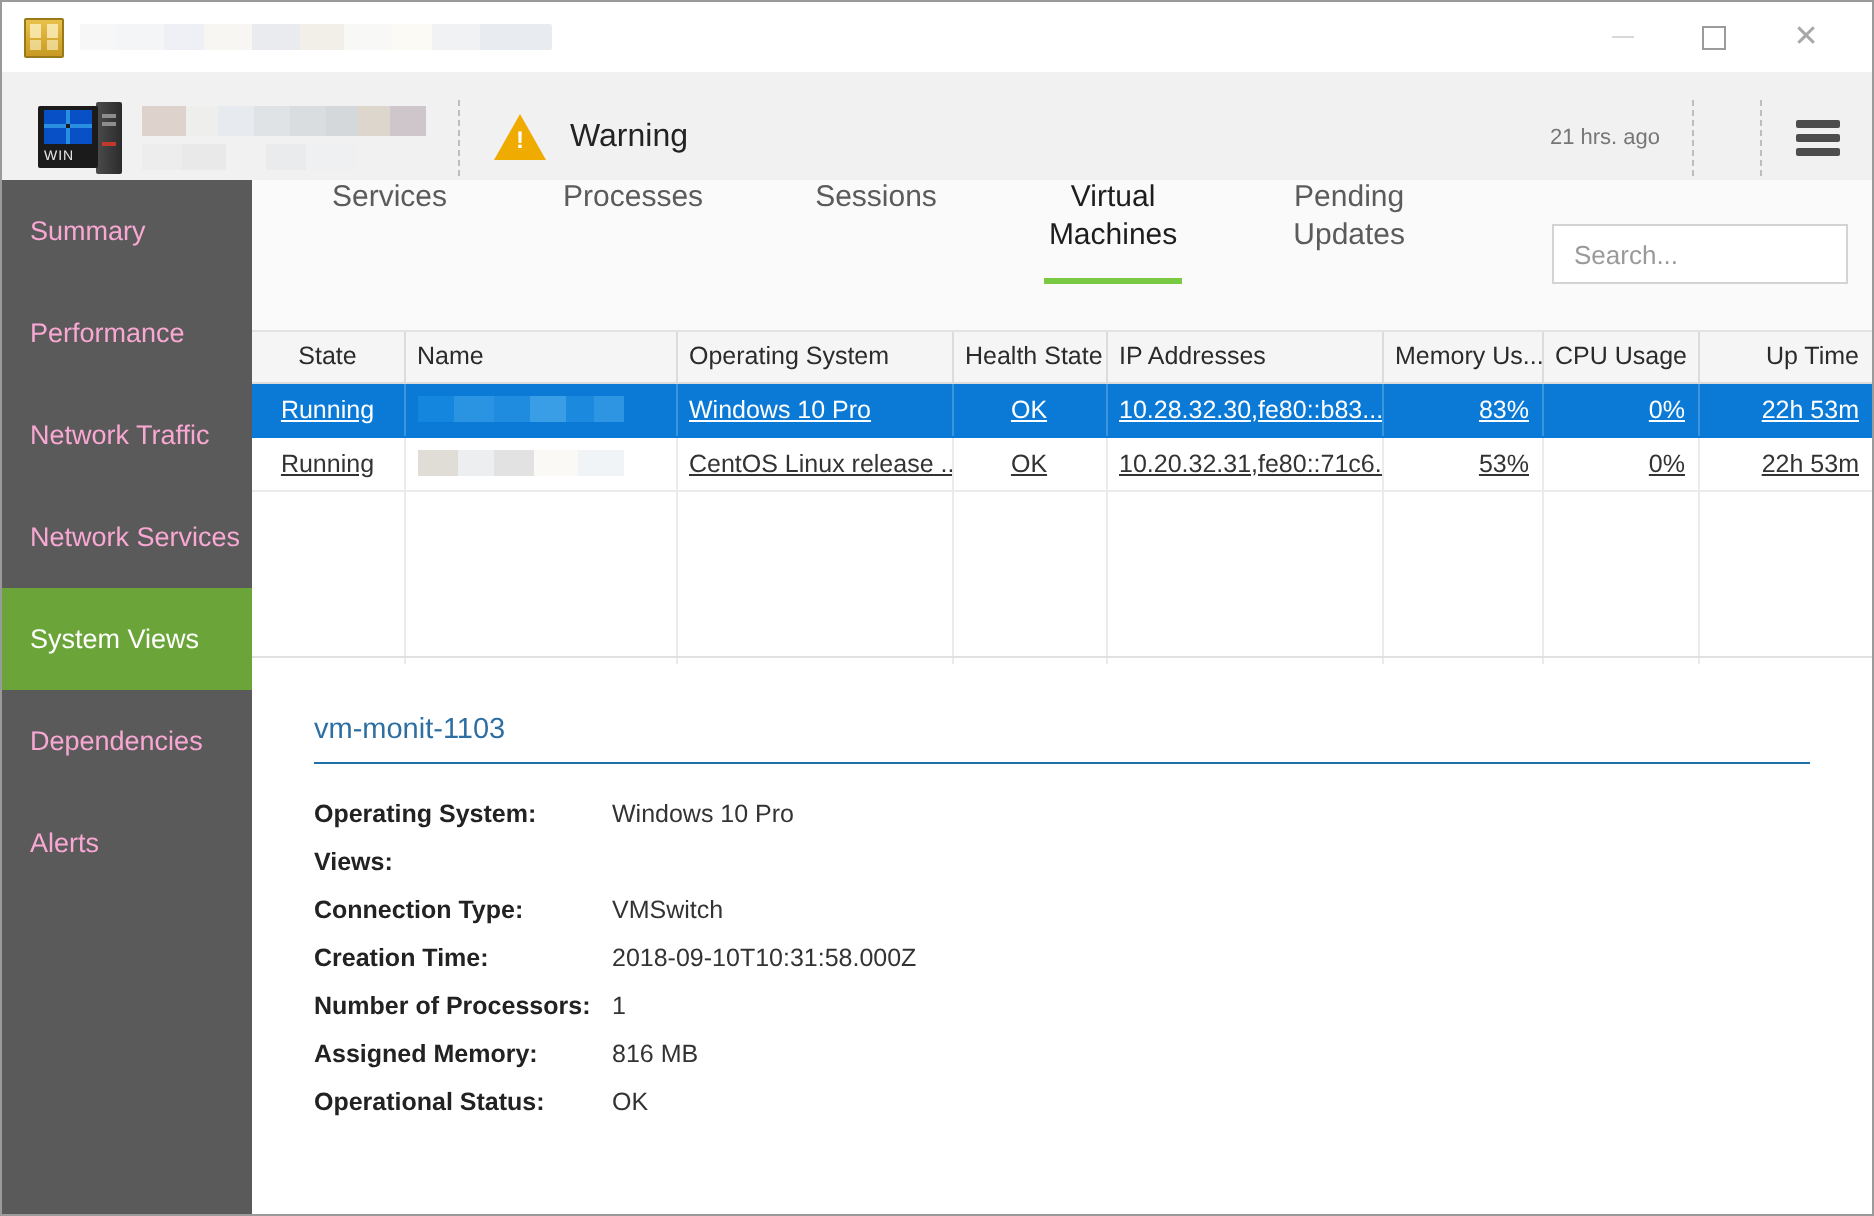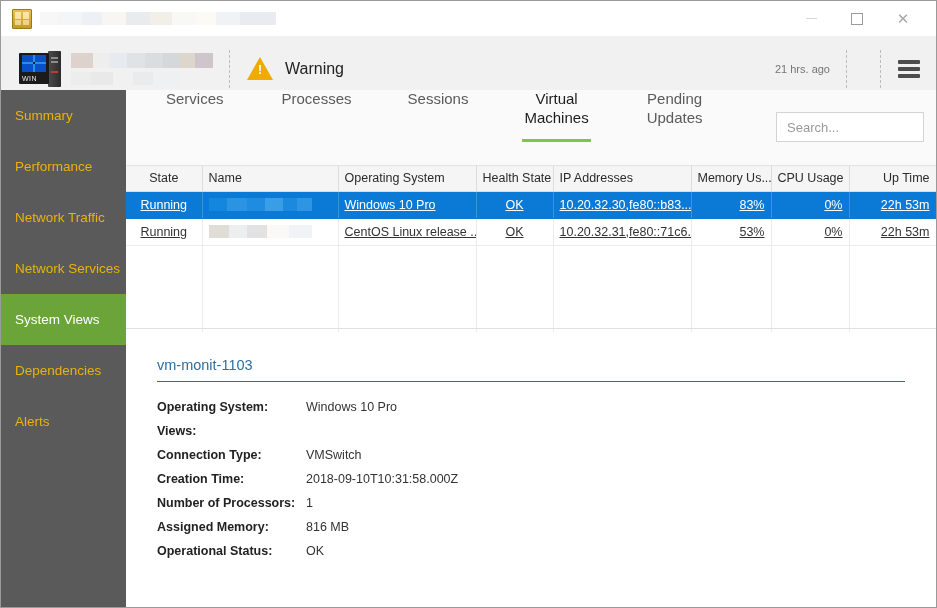--- a/index.html
+++ b/index.html
@@ -183,21 +183,21 @@
 
   
   .sidebar {
     position: absolute; left: 0; top: 89px;
     width: 125px; height: 518px;
     background: #5a5a5a;
   }
   .nav-item {
     height: 51px; display: flex; align-items: center;
     padding-left: 14px; box-sizing: border-box;
-    color: #eab308; font-size: 13.5px;
+    color: #f9a8d4; font-size: 13.5px;
     position: relative;
   }
   .nav-item.active {
     background: #6ba539; color: #ffffff;
   }
   .nav-item.active::after {
     content: ""; position: absolute;
     right: -12px; top: 50%; transform: translateY(-50%);
     width: 0; height: 0;
     border-top: 12px solid transparent;
@@ -425,21 +425,21 @@
             <th class="r">CPU Usage</th>
             <th class="r">Up Time</th>
           </tr>
         </thead>
         <tbody>
           <tr class="sel">
             <td class="c">Running</td>
             <td><span class="namebar-sel"></span></td>
             <td>Windows 10 Pro</td>
             <td class="c">OK</td>
-            <td>10.20.32.30,fe80::b83...</td>
+            <td>10.28.32.30,fe80::b83...</td>
             <td class="r">83%</td>
             <td class="r">0%</td>
             <td class="r">22h 53m</td>
           </tr>
           <tr>
             <td class="c">Running</td>
             <td><span class="namebar-plain"></span></td>
             <td>CentOS Linux release ...</td>
             <td class="c">OK</td>
             <td>10.20.32.31,fe80::71c6...</td>

